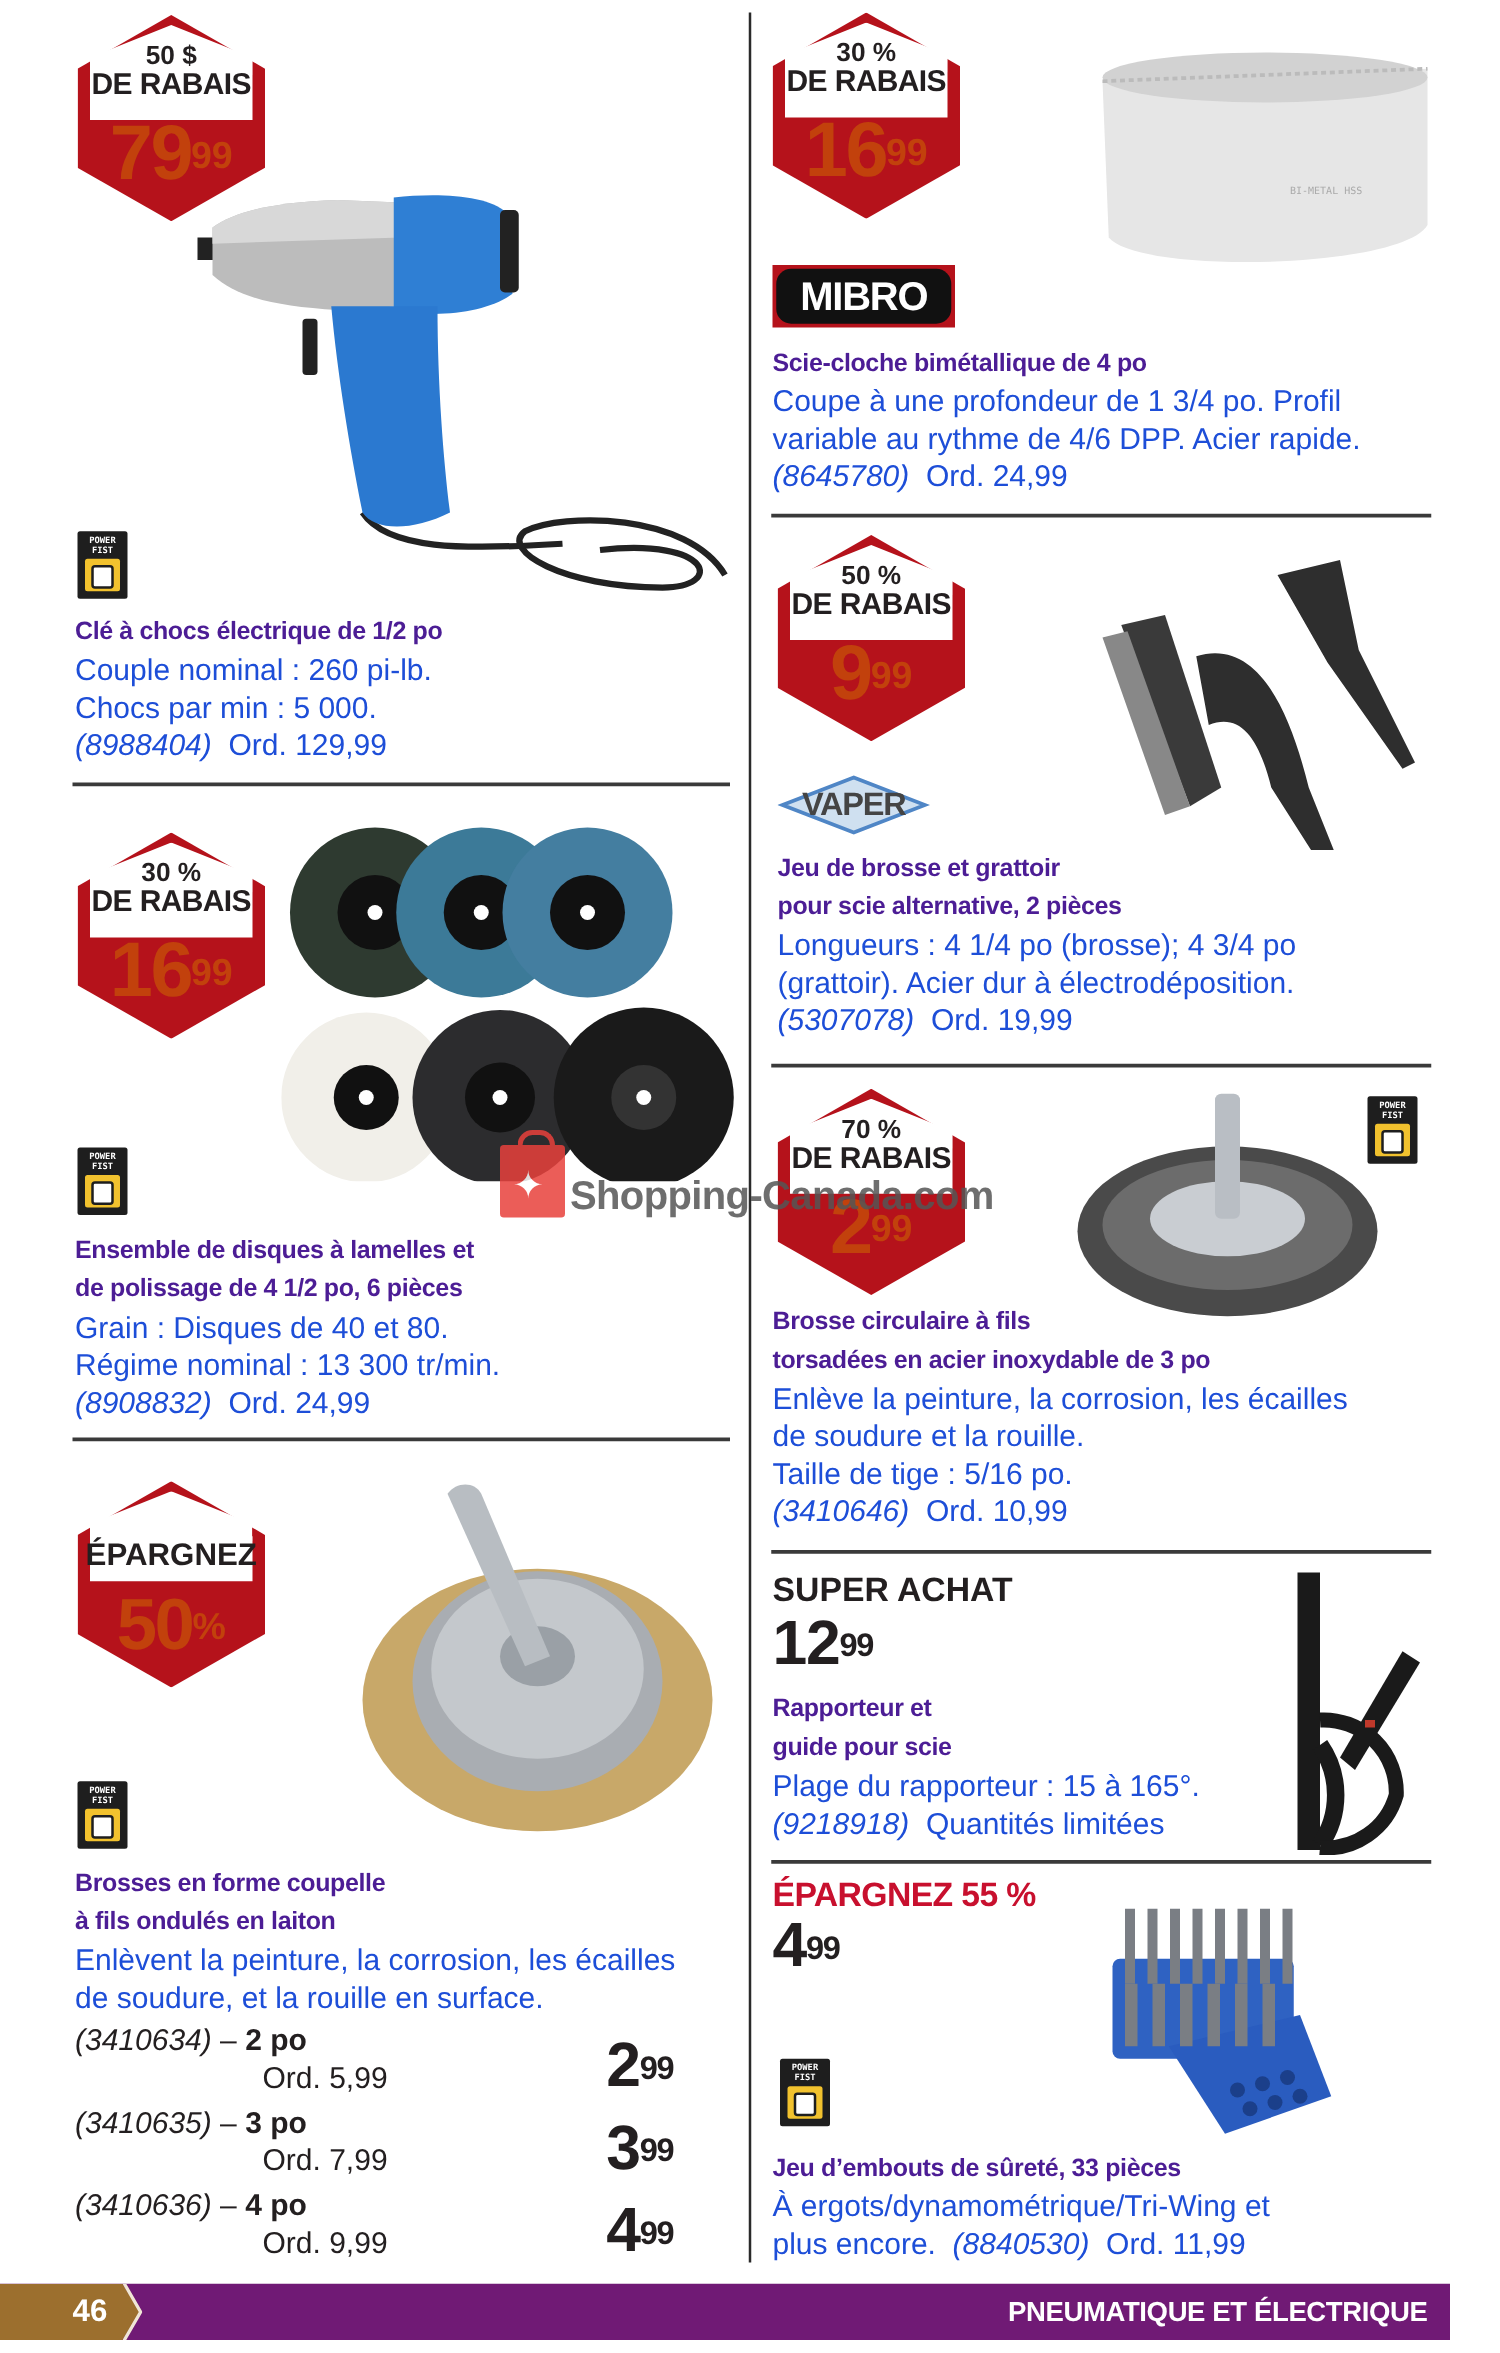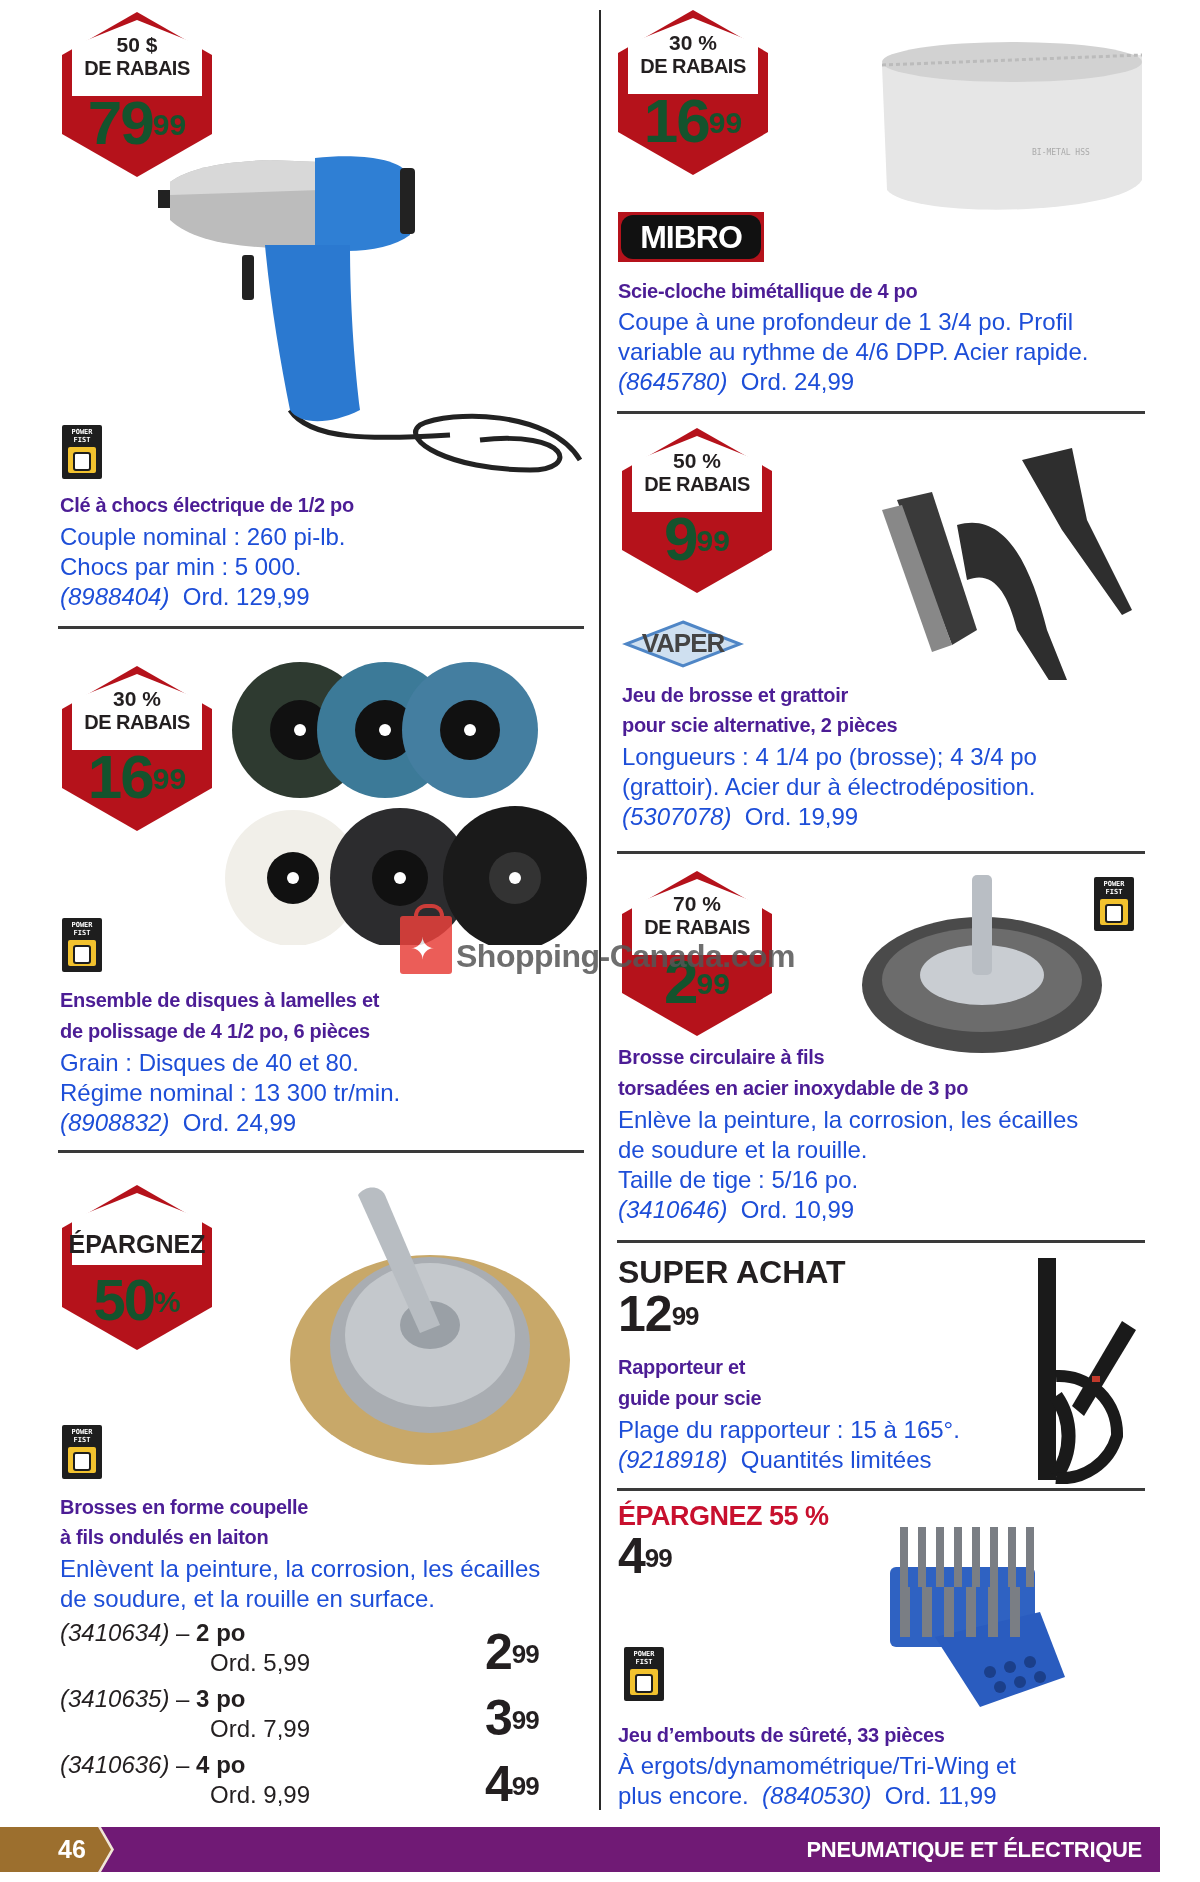--- a/index.html
+++ b/index.html
@@ -6,22 +6,22 @@
   body{width:1200px;height:1882px;background:#ffffff;position:relative;overflow:hidden;font-family:"Liberation Sans","DejaVu Sans",sans-serif;color:#231f20;}
   .abs{position:absolute;}
   .vdiv{position:absolute;left:599px;top:10px;width:2px;height:1800px;background:#2a2a2a;}
   .hsep{position:absolute;height:3px;background:#3a3a3a;}
   
   .badge{position:absolute;width:150px;height:165px;}
   .badge .hex{position:absolute;inset:0;background:#b5121b;clip-path:polygon(50% 0,100% 26%,100% 74%,50% 100%,0 74%,0 26%);}
   .badge .band{position:absolute;left:10px;right:10px;top:34px;height:50px;background:#fff;}
   .badge .tophex{position:absolute;left:10px;right:10px;top:8px;height:40px;background:#fff;clip-path:polygon(50% 0,100% 65%,100% 100%,0 100%,0 65%);}
   .badge .l1{position:absolute;left:0;right:0;top:22px;text-align:center;font-weight:bold;font-size:21px;line-height:22px;color:#231f20;}
-  .badge .l2{position:absolute;left:0;right:0;top:43px;text-align:center;font-weight:bold;font-size:20px;line-height:26px;color:#231f20;letter-spacing:-0.5px;}
-  .badge .price{position:absolute;left:0;right:0;top:80px;text-align:center;color:#14532d;font-weight:bold;font-size:62px;line-height:62px;letter-spacing:-2px;}
+  .badge .l2{position:absolute;left:0;right:0;top:43px;text-align:center;font-weight:bold;font-size:24px;line-height:26px;color:#231f20;letter-spacing:-0.5px;}
+  .badge .price{position:absolute;left:0;right:0;top:80px;text-align:center;color:#c2410c;font-weight:bold;font-size:62px;line-height:62px;letter-spacing:-2px;}
   .badge .price sup{font-size:30px;vertical-align:top;position:relative;top:2px;letter-spacing:0;}
   .badge.save .band{top:44px;height:36px;}
   .badge.save .l1{top:48px;font-size:25px;}
   .badge.save .price{top:84px;font-size:58px;}
   .badge.save .price sup{font-size:30px;}
   
   .title{position:absolute;font-weight:bold;font-size:20px;line-height:31px;color:#4c1d95;letter-spacing:-0.3px;}
   .desc{position:absolute;font-size:24px;line-height:30px;color:#1d4ed8;}
   .desc i{font-style:italic;}
   
@@ -247,21 +247,21 @@
     </div>
   <div class="title" style="left:16px;top:187px;">Brosse circulaire à fils</div>
   <div class="title" style="left:16px;top:218px;">torsadées en acier inoxydable de 3 po</div>
   <div class="desc" style="left:16px;top:250px;">Enlève la peinture, la corrosion, les écailles</div>
   <div class="desc" style="left:16px;top:280px;">de soudure et la rouille.</div>
   <div class="desc" style="left:16px;top:310px;">Taille de tige : 5/16 po.</div>
   <div class="desc" style="left:16px;top:340px;"><i>(3410646)</i>&nbsp; <span>Ord. 10,99</span></div>
 </div>
 
 <div class="abs" style="left:602px;top:1244px;width:598px;height:244px;">
-  <div class="abs" style="left:16px;top:12px;font-weight:bold;font-size:32px;line-height:32px;">SUPER ACHAT</div>
+  <div class="abs" style="left:16px;top:12px;font-weight:bold;font-size:27px;line-height:32px;">SUPER ACHAT</div>
   <div class="abs" style="left:16px;top:44px;font-weight:bold;font-size:50px;line-height:52px;letter-spacing:-1px;"><span>12</span><sup style="font-size:26px;vertical-align:top;position:relative;top:2px;">99</sup></div>
   <div class="title" style="left:16px;top:108px;">Rapporteur et</div>
   <div class="title" style="left:16px;top:139px;">guide pour scie</div>
   <div class="desc" style="left:16px;top:171px;">Plage du rapporteur : 15 à 165°.</div>
   <div class="desc" style="left:16px;top:201px;"><i>(9218918)</i>&nbsp; <span>Quantités limitées</span></div>
   <svg class="img" style="left:430px;top:12px;" width="120" height="228">
     <rect x="6" y="2" width="18" height="222" fill="#1a1a1a"></rect>
     <path d="M24 140 A 70 70 0 0 1 24 220" stroke="#1a1a1a" stroke-width="14" fill="none" transform="translate(0,0)"></path>
     <path d="M24 120 A 58 58 0 0 1 85 180 A 58 58 0 0 1 24 222" stroke="#1a1a1a" stroke-width="12" fill="none"></path>
     <path d="M40 150 L 90 65 L 104 74 L 52 160 Z" fill="#1a1a1a"></path>

